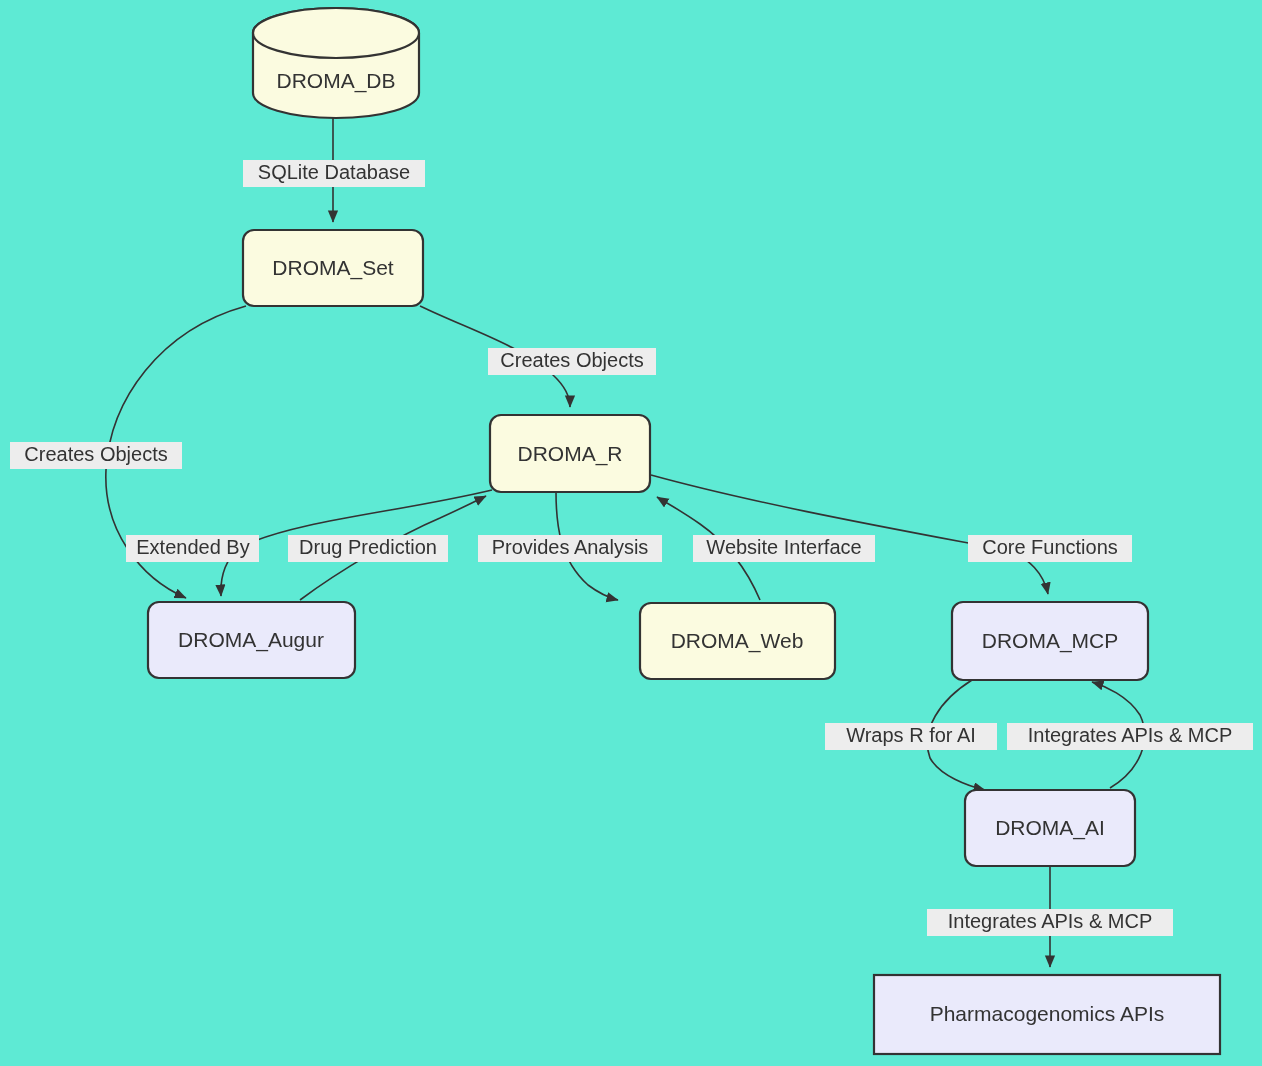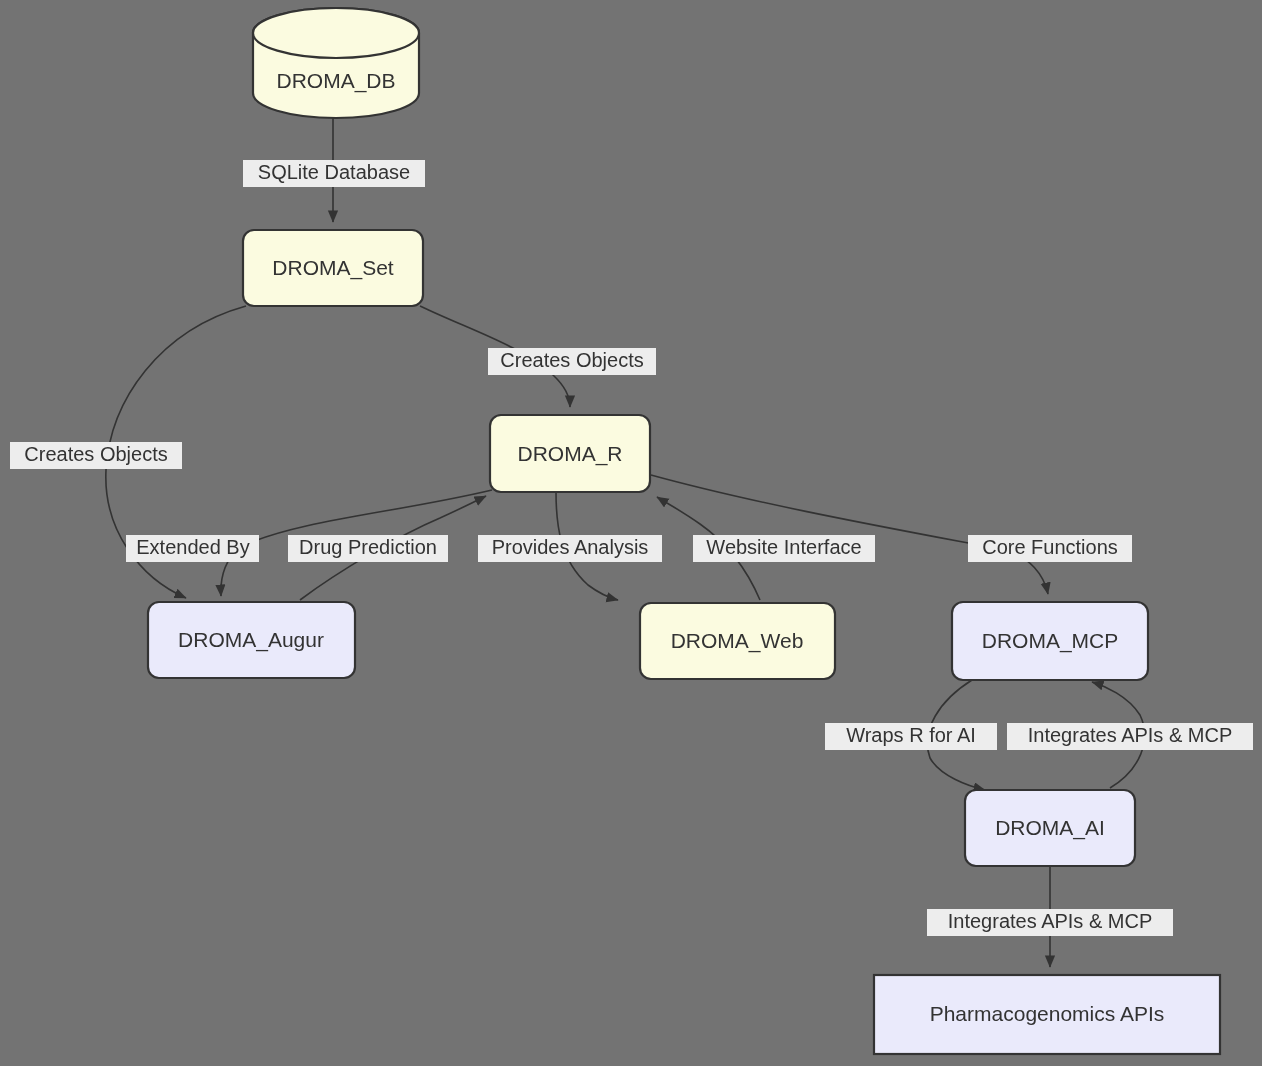--- a/index.html
+++ b/index.html
@@ -8,21 +8,21 @@
     padding: 0;
     background: #ffffff;
   }
   body {
     font-family: "Liberation Sans", sans-serif;
   }
   #diagram-root {
     position: relative;
     width: 1262px;
     height: 1066px;
-    background: #737373;
+    background: #5eead4;
     overflow: hidden;
   }
   #diagram-svg {
     position: absolute;
     left: 0;
     top: 0;
     width: 1262px;
     height: 1066px;
   }
   .node-label-text {

